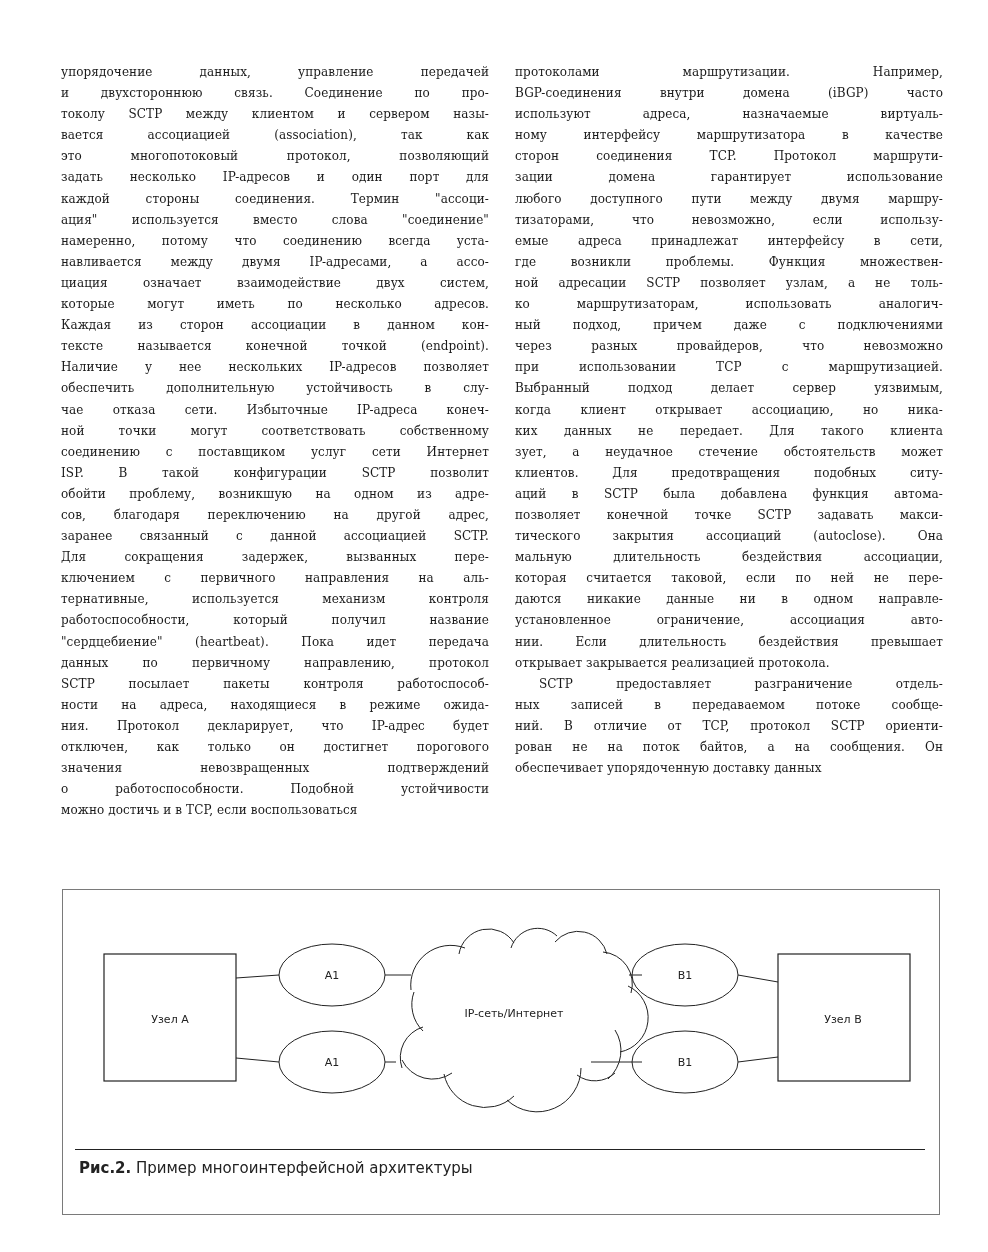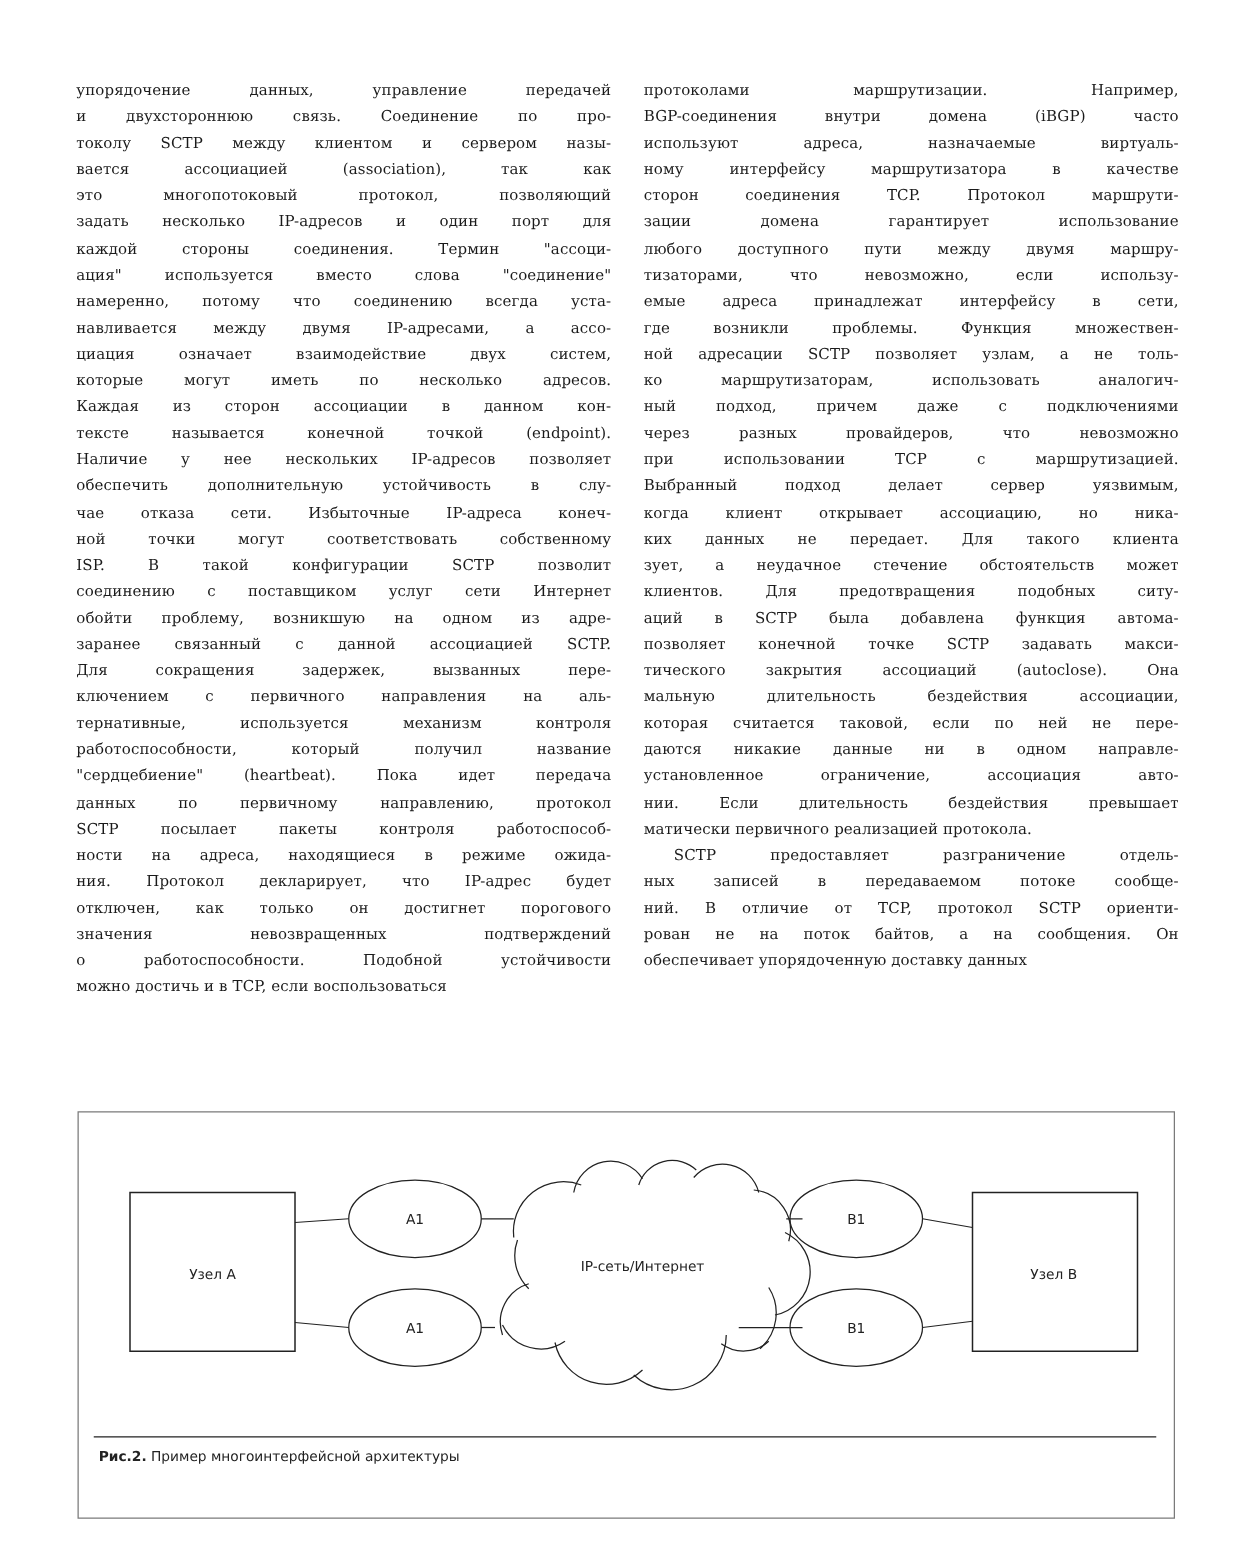--- a/index.html
+++ b/index.html
@@ -6,21 +6,21 @@
   body { width: 988px; height: 1252px; position: relative; overflow: hidden; font-family: "DejaVu Serif", serif; color: #1a1a1a; }
   .col { position: absolute; top: 62px; width: 428px; font-family: "DejaVu Serif", serif; font-size: 12px; line-height: 21.1px; letter-spacing: 0.1px; }
   .col-left { left: 61px; }
   .col-right { left: 515px; }
   .line { display: block; white-space: nowrap; text-align: justify; text-align-last: justify; height: 21.1px; }
   .line.last { text-align-last: left; }
   .line.indent { padding-left: 24px; }
   .figure { position: absolute; left: 62px; top: 889px; width: 878px; height: 326px; border: 1.5px solid #7a7a7a; box-sizing: border-box; }
   .figure svg { position: absolute; left: 0; top: 0; }
   .caption-rule { position: absolute; left: 12px; right: 14px; top: 259px; height: 0; border-top: 1.2px solid #222; }
-  .caption { position: absolute; left: 16px; top: 269px; font-family: "DejaVu Sans", sans-serif; font-size: 11px; color: #222; }
+  .caption { position: absolute; left: 16px; top: 269px; font-family: "DejaVu Sans", sans-serif; font-size: 15px; color: #222; }
   .caption b { font-weight: bold; }
   .diag-label { font-family: "DejaVu Sans", sans-serif; font-size: 11px; fill: #222; }
 </style>
 </head>
 <body>
 
 <div class="col col-left" id="col-left">
     <span class="line">упорядочение данных, управление передачей</span>
     <span class="line">и двухстороннюю связь. Соединение по про-</span>
     <span class="line">токолу SCTP между клиентом и сервером назы-</span>
@@ -32,23 +32,24 @@
     <span class="line">намеренно, потому что соединению всегда уста-</span>
     <span class="line">навливается между двумя IP-адресами, а ассо-</span>
     <span class="line">циация означает взаимодействие двух систем,</span>
     <span class="line">которые могут иметь по несколько адресов.</span>
     <span class="line">Каждая из сторон ассоциации в данном кон-</span>
     <span class="line">тексте называется конечной точкой (endpoint).</span>
     <span class="line">Наличие у нее нескольких IP-адресов позволяет</span>
     <span class="line">обеспечить дополнительную устойчивость в слу-</span>
     <span class="line">чае отказа сети. Избыточные IP-адреса конеч-</span>
     <span class="line">ной точки могут соответствовать собственному</span>
+    <span class="line">соединению с поставщиком услуг сети Интернет</span>
     <span class="line">ISP. В такой конфигурации SCTP позволит</span>
-    <span class="line">соединению с поставщиком услуг сети Интернет</span>
     <span class="line">обойти проблему, возникшую на одном из адре-</span>
+    <span class="line">сов, благодаря переключению на другой адрес,</span>
     <span class="line">заранее связанный с данной ассоциацией SCTP.</span>
     <span class="line">Для сокращения задержек, вызванных пере-</span>
     <span class="line">ключением с первичного направления на аль-</span>
     <span class="line">тернативные, используется механизм контроля</span>
     <span class="line">работоспособности, который получил название</span>
     <span class="line">"сердцебиение" (heartbeat). Пока идет передача</span>
     <span class="line">данных по первичному направлению, протокол</span>
     <span class="line">SCTP посылает пакеты контроля работоспособ-</span>
     <span class="line">ности на адреса, находящиеся в режиме ожида-</span>
     <span class="line">ния. Протокол декларирует, что IP-адрес будет</span>
@@ -79,21 +80,21 @@
     <span class="line">зует, а неудачное стечение обстоятельств может</span>
     <span class="line">клиентов. Для предотвращения подобных ситу-</span>
     <span class="line">аций в SCTP была добавлена функция автома-</span>
     <span class="line">позволяет конечной точке SCTP задавать макси-</span>
     <span class="line">тического закрытия ассоциаций (autoclose). Она</span>
     <span class="line">мальную длительность бездействия ассоциации,</span>
     <span class="line">которая считается таковой, если по ней не пере-</span>
     <span class="line">даются никакие данные ни в одном направле-</span>
     <span class="line">установленное ограничение, ассоциация авто-</span>
     <span class="line">нии. Если длительность бездействия превышает</span>
-    <span class="line last">матически первичного реализацией протокола.</span>
+    <span class="line last">открывает закрывается реализацией протокола.</span>
     <span class="line indent">SCTP предоставляет разграничение отдель-</span>
     <span class="line">ных записей в передаваемом потоке сообще-</span>
     <span class="line">ний. В отличие от TCP, протокол SCTP ориенти-</span>
     <span class="line">рован не на поток байтов, а на сообщения. Он</span>
     <span class="line last">обеспечивает упорядоченную доставку данных</span>
   </div>
 
 <div class="figure">
   <svg width="878" height="326" viewBox="0 0 878 326">
 

